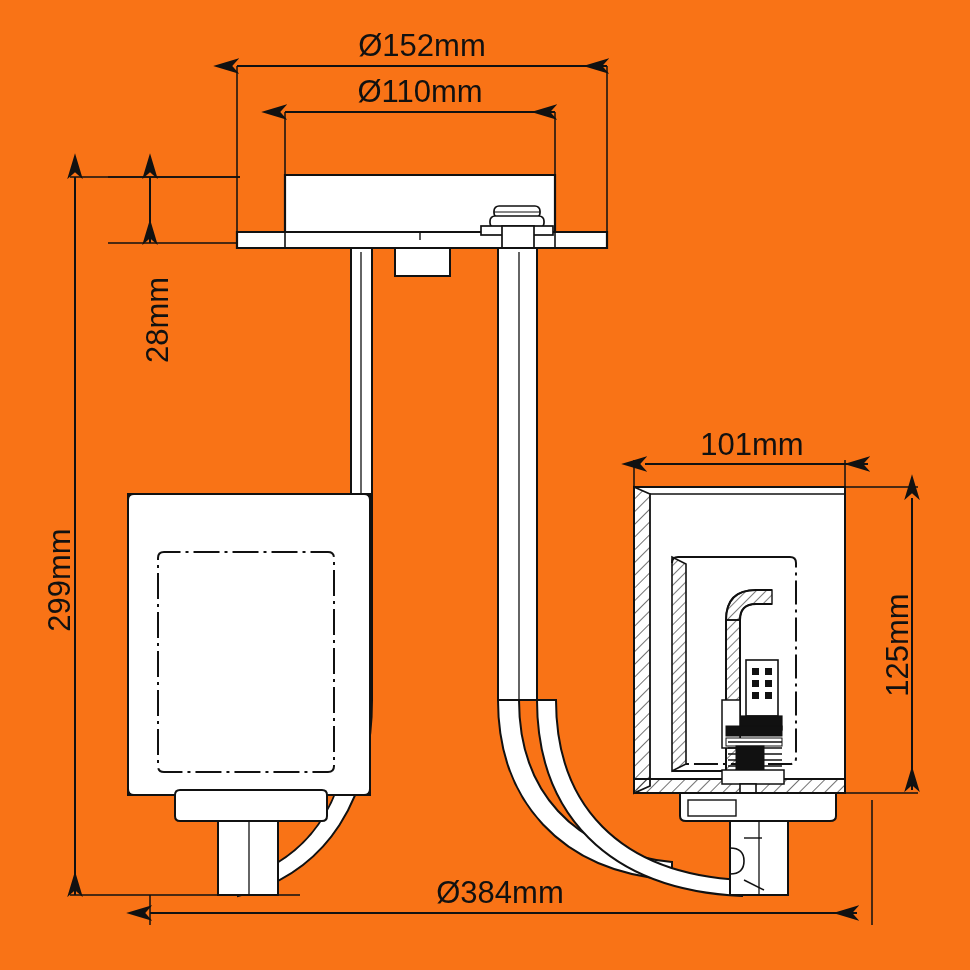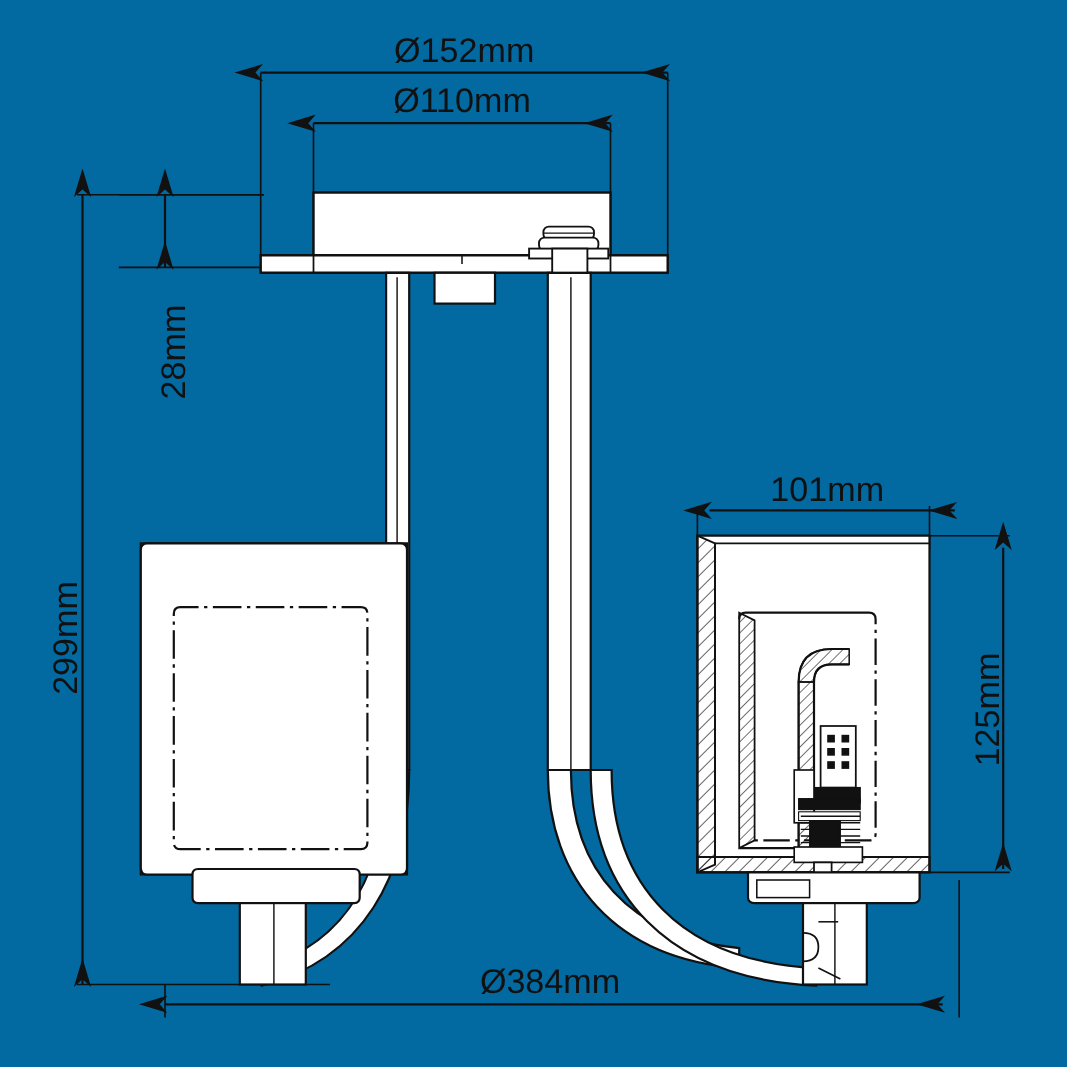--- a/index.html
+++ b/index.html
@@ -10,21 +10,21 @@
   body {
     width: 970px;
     height: 970px;
     font-family: "Liberation Sans", sans-serif;
     overflow: hidden;
   }
   #drawing-root {
     position: relative;
     width: 970px;
     height: 970px;
-    background: #0369a1;
+    background: #f97316;
   }
   #drawing-svg {
     position: absolute;
     inset: 0;
     width: 970px;
     height: 970px;
     display: block;
   }
   .dim-label {
     font-family: "Liberation Sans", sans-serif;

